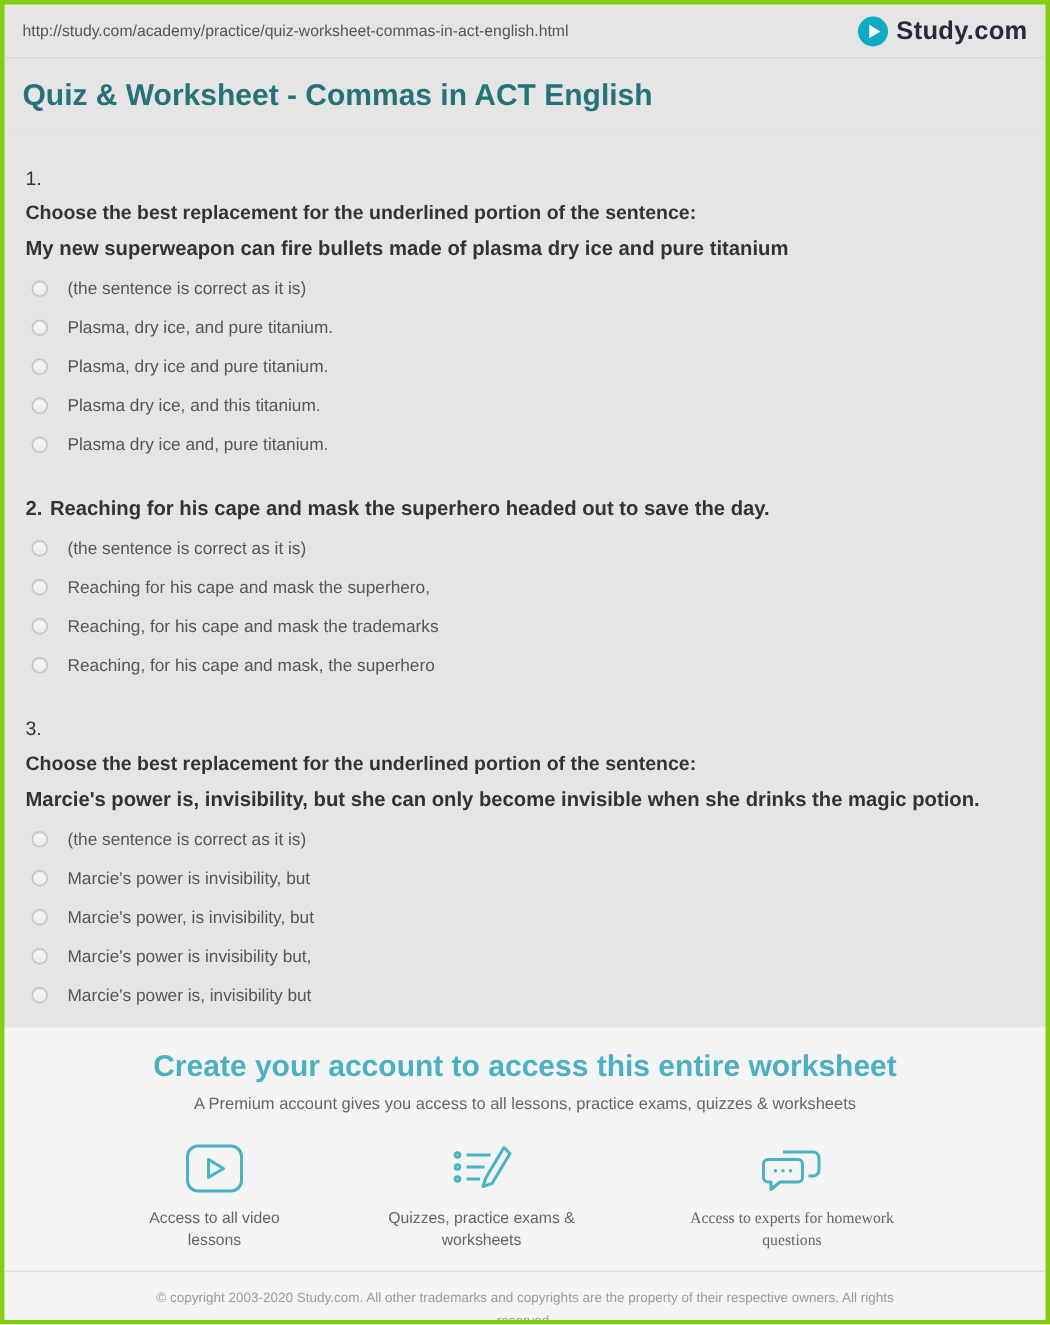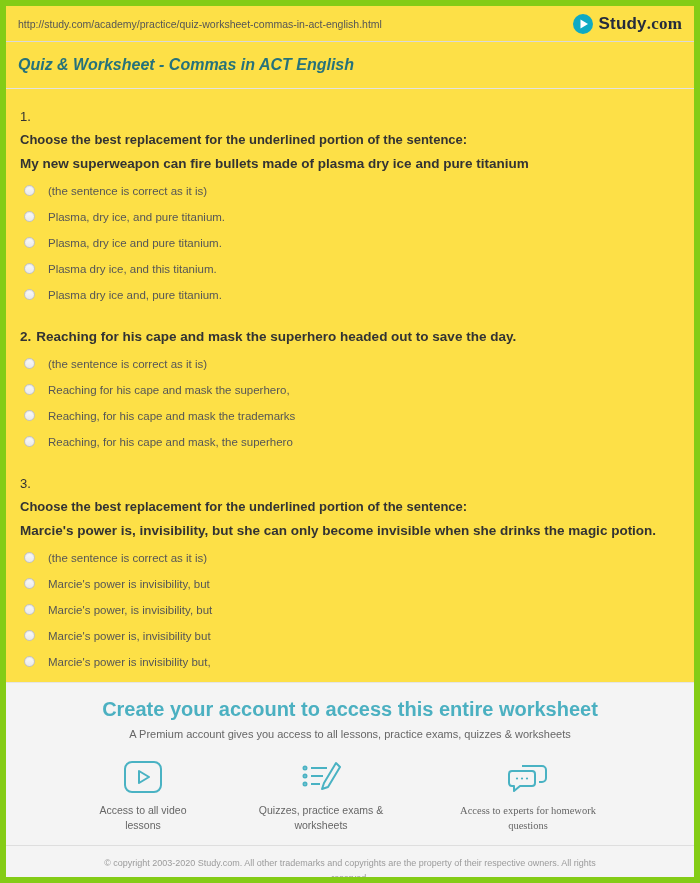--- a/index.html
+++ b/index.html
@@ -4,39 +4,39 @@
 <style>
   * { box-sizing: border-box; margin: 0; padding: 0; }
   html, body { background: #ffffff; }
   body {
     width: 700px; height: 883px;
     font-family: "Liberation Sans", sans-serif;
     color: #333;
   }
   .page {
     width: 700px; height: 883px;
-    border: 6px solid #84cc16;
-    background: #fde047;
+    border: 3px solid #84cc16;
+    background: #e5e5e5;
     display: flex; flex-direction: column;
     overflow: hidden;
   }
   
   .topbar {
     display: flex; justify-content: space-between; align-items: center;
     padding: 6px 12px 6px 12px;
     border-bottom: 1px solid #d9d9d9;
     min-height: 36px;
   }
   .url { font-size: 10.5px; color: #555; }
   .logo { display: flex; align-items: center; gap: 5px; cursor: pointer; }
   .logo-text { font-size: 17px; font-weight: 700; color: #242b3d; letter-spacing: .2px; }
-  .logo-suffix { font-weight: 700; color: #242b3d; font-family: Liberation Serif, serif; }
+  .logo-suffix { font-weight: 700; color: #242b3d; }
   
   .title-wrap { padding: 14px 12px 14px 12px; border-bottom: 1px solid #e2e2e2; }
-  .page-title { font-size: 16px; font-weight: 700; color: #26727b; font-style: italic; }
+  .page-title { font-size: 20px; font-weight: 700; color: #26727b; }
   
   .content { padding: 6px 14px 0 14px; }
   .question { margin-top: 14px; }
   .question.gap { margin-top: 28px; }
   .q-number { font-size: 13px; color: #333; margin-bottom: 8px; }
   .q-prompt { font-size: 13px; font-weight: 700; color: #333; margin-bottom: 9px; }
   .q-sentence { font-size: 13.5px; font-weight: 700; color: #333; margin-bottom: 14px; }
   .q-num-inline { margin-right: 5px; }
   .underlined { text-underline-offset: 2px; }
   .options { padding-left: 4px; }
@@ -158,25 +158,25 @@
         <label class="option">
             <span class="radio"></span>
             <span class="option-label">Marcie's power is invisibility, but</span>
           </label>
         <label class="option">
             <span class="radio"></span>
             <span class="option-label">Marcie's power, is invisibility, but</span>
           </label>
         <label class="option">
             <span class="radio"></span>
+            <span class="option-label">Marcie's power is invisibility but,</span>
+          </label>
+        <label class="option">
+            <span class="radio"></span>
             <span class="option-label">Marcie's power is, invisibility but</span>
-          </label>
-        <label class="option">
-            <span class="radio"></span>
-            <span class="option-label">Marcie's power is invisibility but,</span>
           </label>
       </div>
     </section>
 
   </div>
 
   <div class="footer">
     <div class="footer-head">Create your account to access this entire worksheet</div>
     <div class="footer-sub">A Premium account gives you access to all lessons, practice exams, quizzes &amp; worksheets</div>
 

